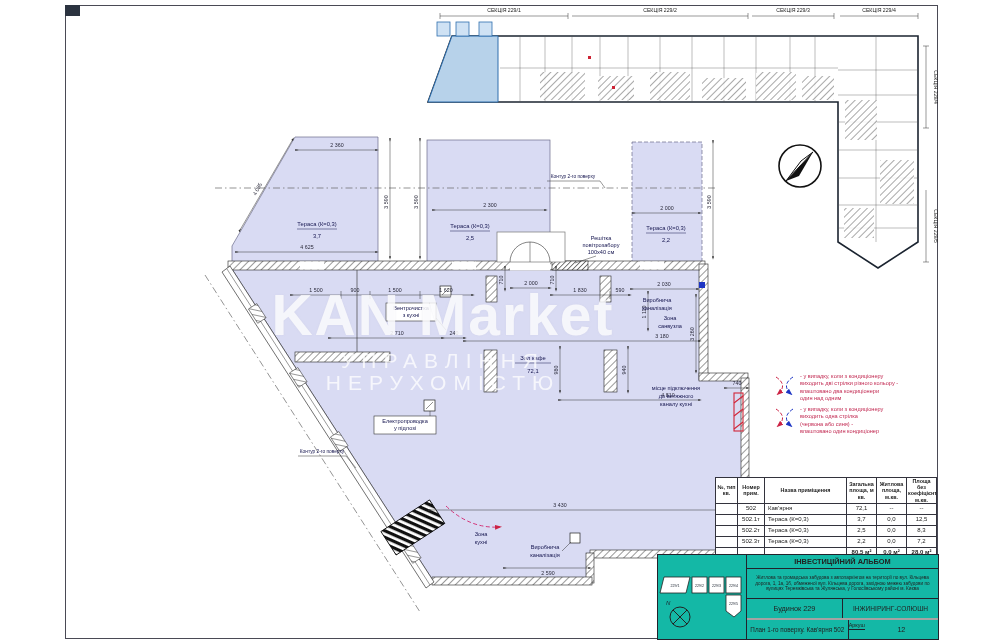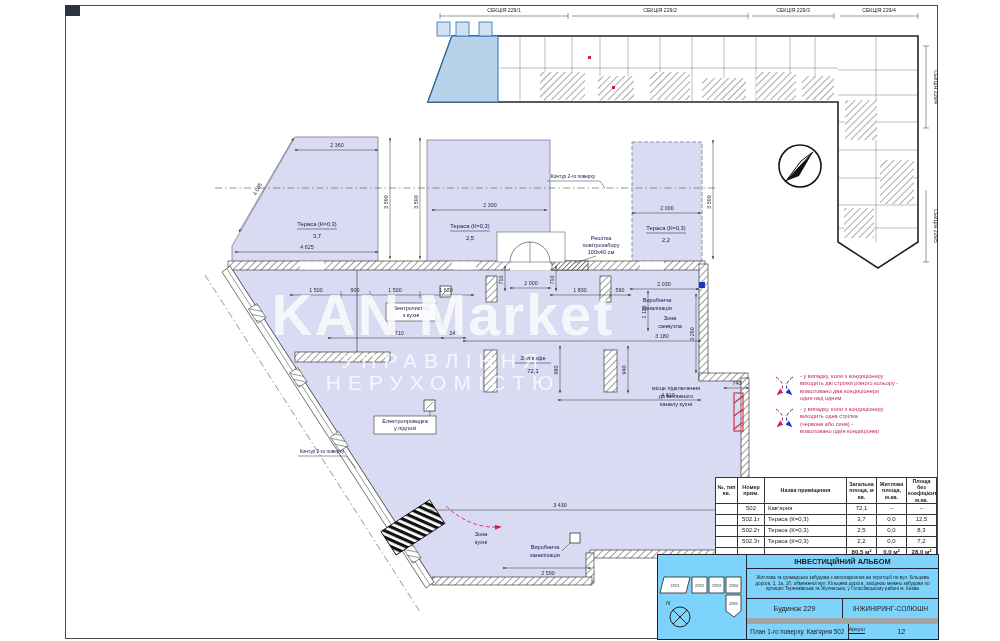--- a/index.html
+++ b/index.html
@@ -22,28 +22,28 @@
   .legend div{white-space:nowrap;}
   .areatable{position:absolute;left:715px;top:477px;width:221px;border-collapse:collapse;
              z-index:7;background:#fff;table-layout:fixed;}
   .areatable th,.areatable td{border:1px solid #33333d;font-size:5.4px;padding:0 1px;
              text-align:center;overflow:hidden;line-height:1.15;}
   .areatable th{font-weight:bold;height:24px;}
   .areatable td{height:10px;font-size:6px;}
   .areatable td.nm{text-align:left;padding-left:3px;}
   .areatable tr.tot td{font-weight:bold;}
   .titleblock{position:absolute;left:657px;top:554px;width:280px;height:84px;z-index:7;
-              display:flex;border:1.5px solid #22222c;background:#7dd3fc;}
+              display:flex;border:1.5px solid #22222c;background:#14b8a6;}
   .tb-left{width:88px;border-right:1px solid #22222c;position:relative;}
   .tb-right{flex:1;display:flex;flex-direction:column;}
   .tb-title{height:13px;border-bottom:1px solid #22222c;font-size:7.4px;font-weight:bold;
             display:flex;align-items:center;justify-content:center;}
   .tb-desc{height:27px;border-bottom:1px solid #22222c;font-size:4.7px;line-height:1.25;
            padding:1px 3px;text-align:center;display:flex;align-items:center;}
-  .tb-row3{height:19px;border-bottom:6px solid #a3a3a3;display:flex;}
+  .tb-row3{height:19px;border-bottom:2px solid #a3a3a3;display:flex;}
   .tb-row3 .c1{width:50%;border-right:1px solid #22222c;display:flex;align-items:center;
                justify-content:center;font-size:7.3px;}
   .tb-row3 .c2{width:50%;display:flex;align-items:center;justify-content:center;font-size:6.6px;}
   .tb-row4{flex:1;display:flex;}
   .tb-row4 .c1{width:52%;border-right:1px solid #22222c;display:flex;align-items:center;
                justify-content:center;font-size:6.3px;text-align:center;padding:0 2px;}
   .tb-row4 .c2{width:48%;display:flex;flex-direction:row;}
   .tb-sheetlbl{height:9px;border-bottom:1px solid #22222c;font-size:5.4px;display:flex;
                align-items:center;justify-content:center;}
   .tb-sheetnum{flex:1;display:flex;align-items:center;justify-content:center;font-size:7.2px;}

